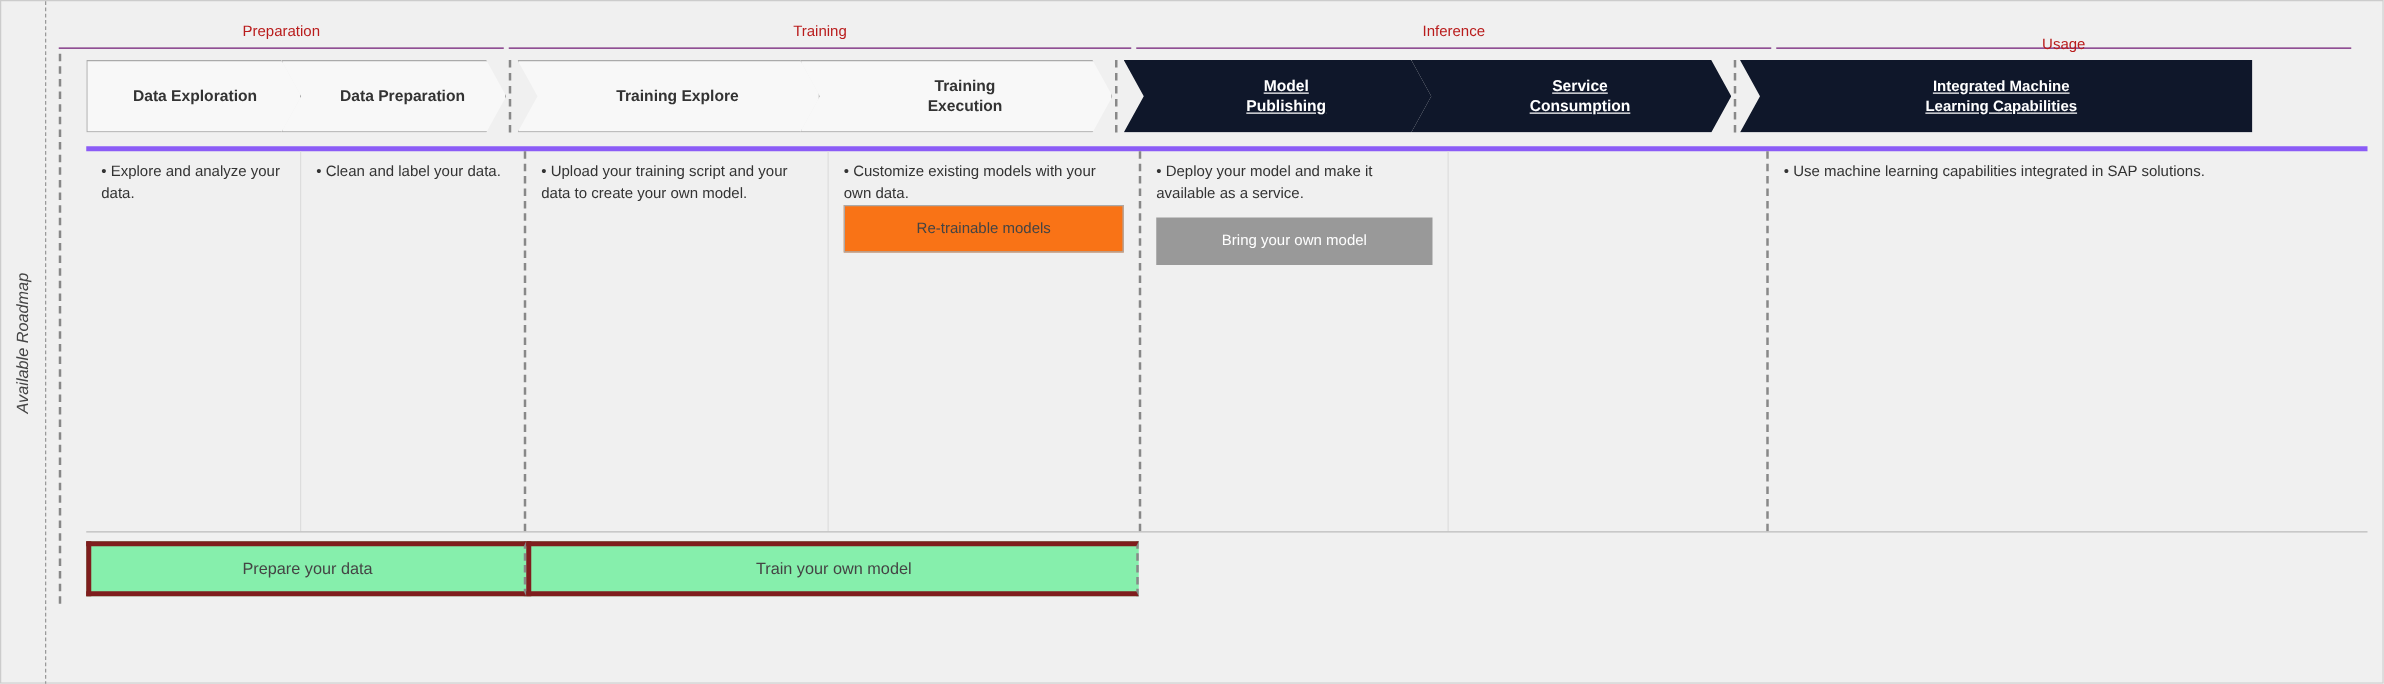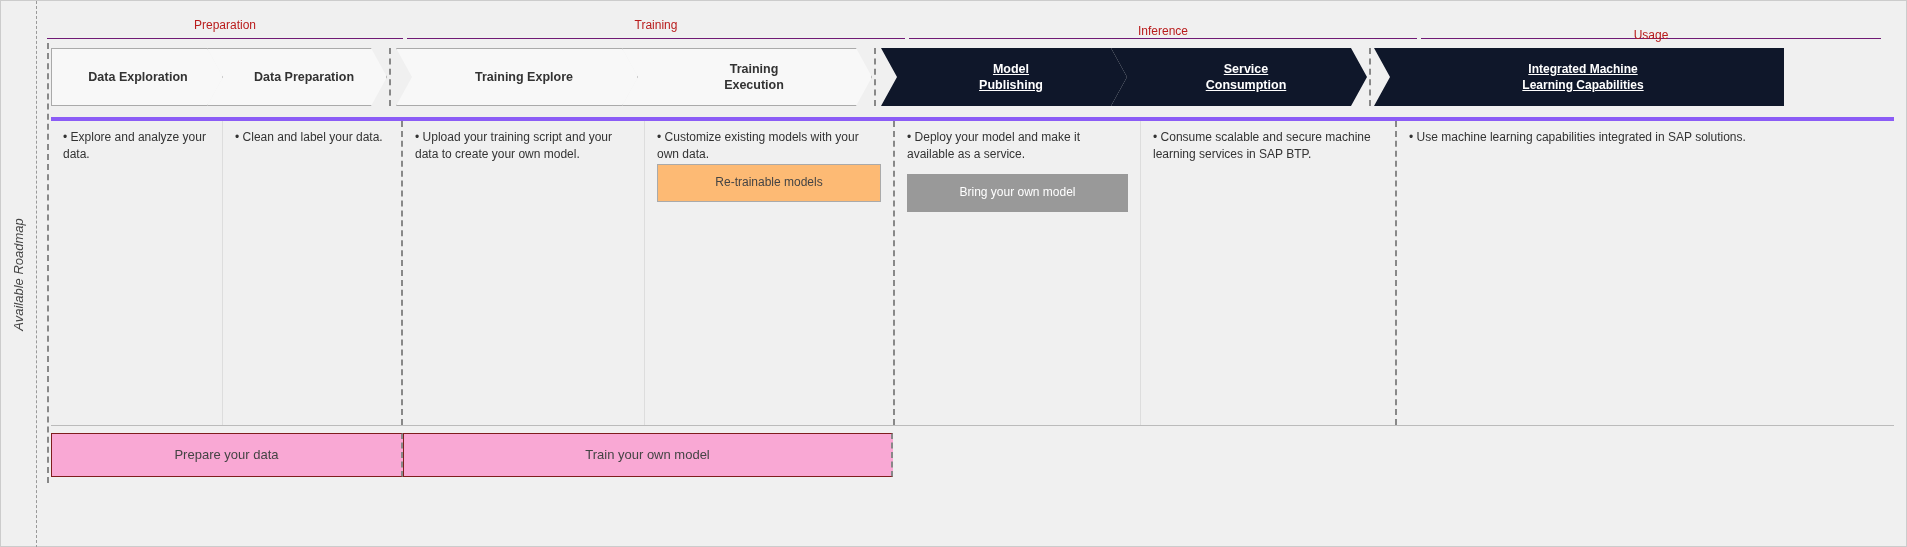--- a/index.html
+++ b/index.html
@@ -61,21 +61,21 @@
     .phase-label-group {
       display: flex;
       align-items: center;
       font-size: 12px;
       color: #b91c1c;
       border-bottom: 1px solid #701a75;
       padding: 0 6px;
     }
     .phase-label-group.prep { width: 356px; justify-content: center; }
     .phase-label-group.training { width: 498px; justify-content: center; }
-    .phase-label-group.inference { width: 508px; justify-content: center; align-items: flex-end; }
+    .phase-label-group.inference { width: 508px; justify-content: center; }
     .phase-label-group.usage { width: 460px; justify-content: center; margin-top: 20px; }
 
     
     .arrows-row {
       display: flex;
       flex-direction: row;
       align-items: center;
       height: 68px;
       margin-bottom: 6px;
     }
@@ -129,21 +129,21 @@
       list-style: none;
       padding: 0;
     }
     .content-col ul li::before {
       content: "• ";
     }
 
     
     .tag-box {
       border: 1px solid #aaa;
-      background: #fdba74;
+      background: #f97316;
       font-size: 12px;
       color: #444;
       text-align: center;
       padding: 6px 10px;
       margin-top: 10px;
       min-height: 38px;
       display: flex;
       align-items: center;
       justify-content: center;
     }
@@ -161,22 +161,22 @@
       border-top: 1px solid #bbb;
       align-items: center;
     }
 
     .summary-cell {
       display: flex;
       align-items: center;
       justify-content: center;
       font-size: 13px;
       color: #444;
-      border: 1px solid #7f1d1d;
-      background: #f9a8d4;
+      border: 4px solid #7f1d1d;
+      background: #86efac;
       height: 44px;
       flex-shrink: 0;
     }
   </style>
 </head>
 <body>
 
 <div class="diagram-container">
 
   <div class="roadmap-label">
@@ -196,21 +196,21 @@
       <div style="width:4px;"></div>
       <div class="phase-label-group inference">
         <span>Inference</span>
       </div>
       <div style="width:4px;"></div>
       <div class="phase-label-group usage">
         <span>Usage</span>
       </div>
     </div>
 
-    <div style="display:flex; flex-direction:row; height:440px; position:relative;">
+    <div style="display:flex; flex-direction:row; height:440px; position:relative;gap:18px;">
 
       <div style="width:4px; border-left:2px dashed #888; height:100%; flex-shrink:0;"></div>
 
       <div style="display:flex; flex-direction:column; flex:1;">
 
         <div class="arrows-row">
 
           <div class="arrow-box arrow-white first" style="width:172px;">
             <span style="padding:0 8px 0 10px;">Data Exploration</span>
           </div>
@@ -282,23 +282,20 @@
           <div class="content-col" style="width:246px; border-right:1px solid #ddd;">
             <ul>
                 <li>Deploy your model and make it available as a service.</li>
               </ul>
             <div class="tag-box dark">
               <span>Bring your own model</span>
             </div>
           </div>
 
           <div class="content-col" style="width:256px; border-right:2px dashed #888;">
-            <ul>
-                <li>Consume scalable and secure machine learning services in SAP BTP.</li>
-              </ul>
           </div>
 
           <div class="content-col" style="flex:1;">
             <ul>
                 <li>Use machine learning capabilities integrated in SAP solutions.</li>
               </ul>
           </div>
 
         </div>
 

